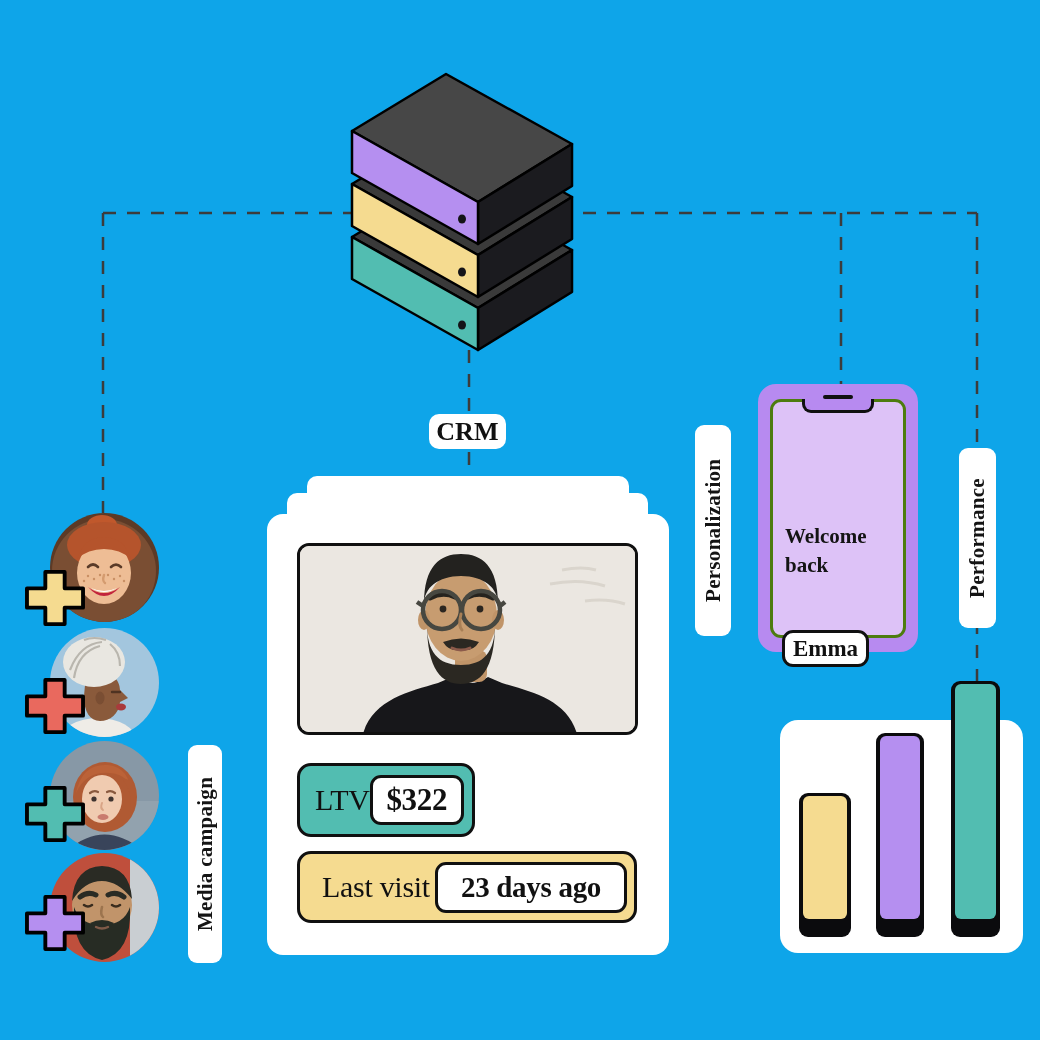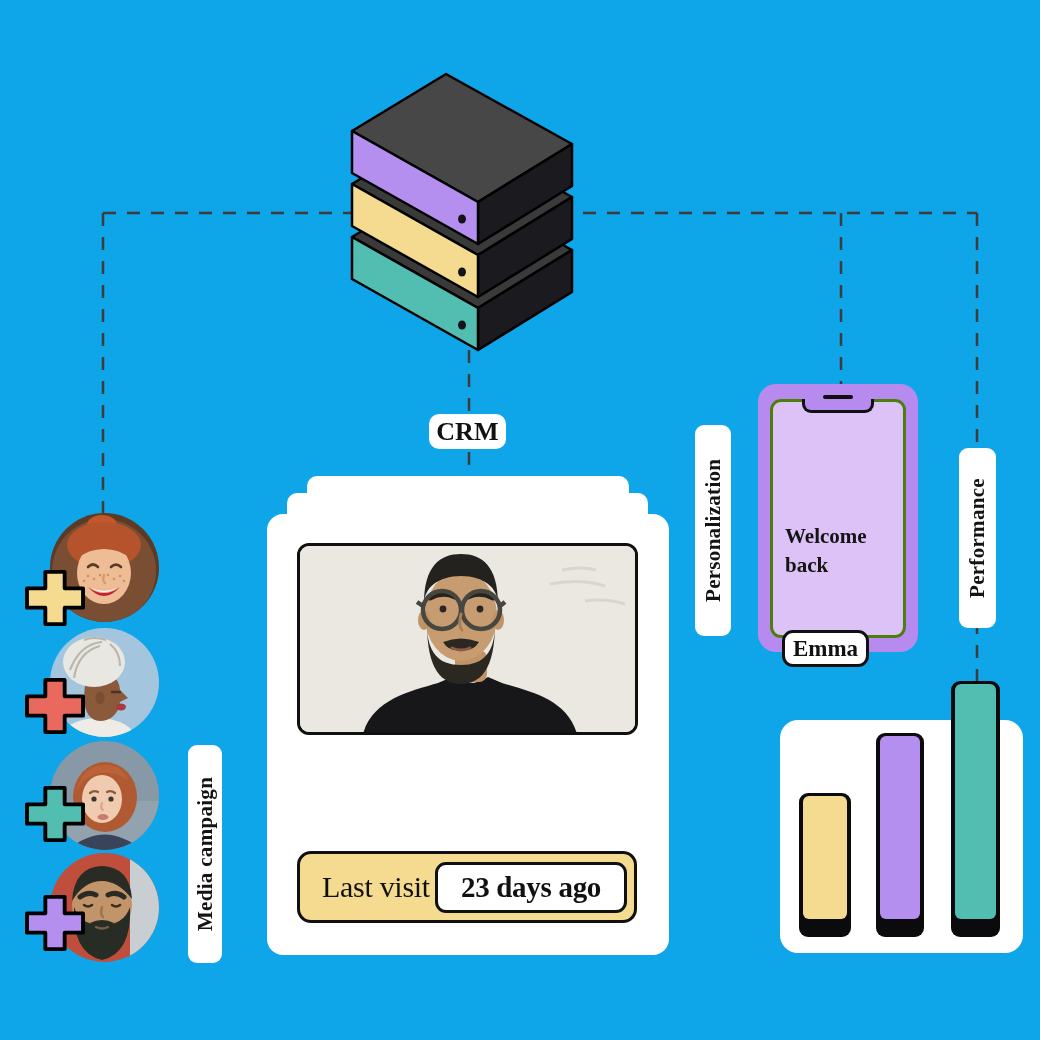--- a/index.html
+++ b/index.html
@@ -158,20 +158,24 @@
         </g>
 
         <path d="M161,68 q-3,12 1,16" stroke="#a87f56" stroke-width="3" fill="none" stroke-linecap="round"></path>
 
         <path d="M127,78 C127,124 142,138 161,138 C180,138 195,124 195,78 C195,106 184,119 161,119 C138,119 127,106 127,78 Z" fill="#2b2822"></path>
         <path d="M143,96 Q161,89 179,96 Q173,106 161,104 Q149,106 143,96 Z" fill="#2b2822"></path>
         <path d="M152,102 Q161,106 170,102" stroke="#8c5a4a" stroke-width="3" fill="none" stroke-linecap="round"></path>
       </svg>
     </div>
 
+    <div class="badge ltv">
+      <span class="bl">LTV</span>
+      <span class="pill">$322</span>
+    </div>
 
     <div class="badge lastv">
       <span class="bl">Last visit</span>
       <span class="pill">23 days ago</span>
     </div>
   </div>
 
   <div class="avatar av1">
     <svg width="109" height="109" viewBox="0 0 109 109">
       <rect width="109" height="109" fill="#5c3a26"></rect>

